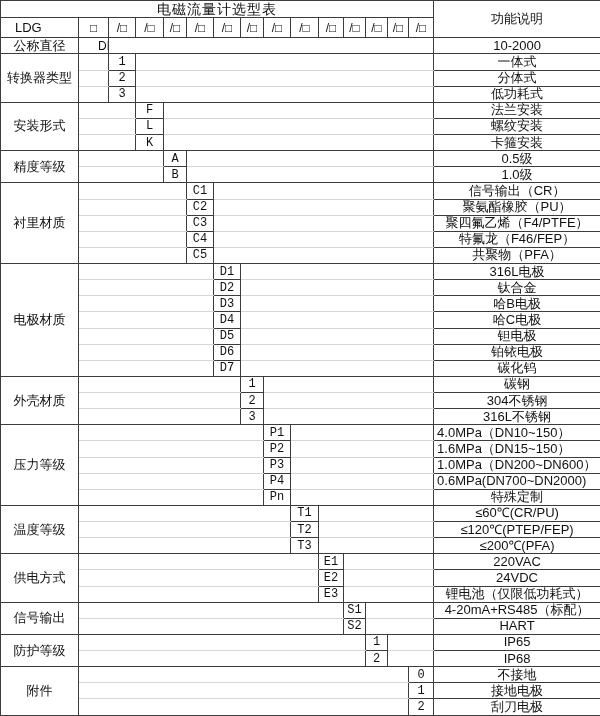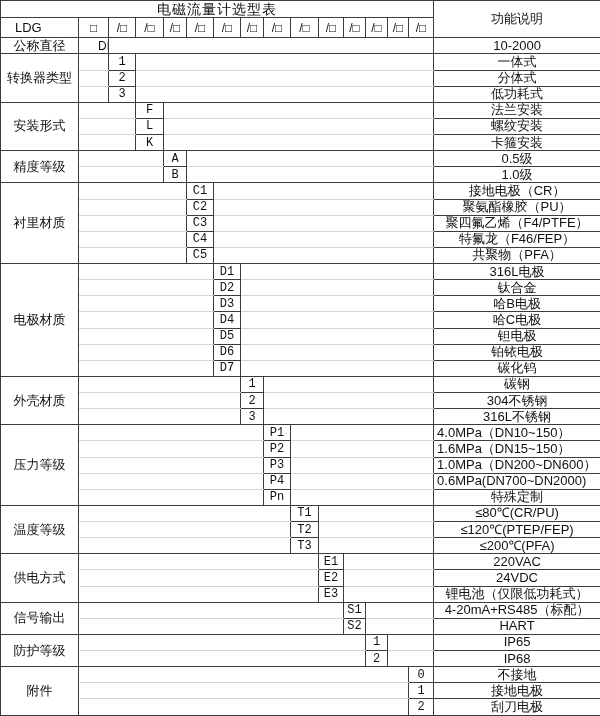--- a/index.html
+++ b/index.html
@@ -133,21 +133,21 @@
           <td class="fill fb" colspan="3"></td>
           <td class="code">B</td>
           <td class="fill fb" colspan="10"></td>
           <td class="desc">1.0级</td>
         </tr>
         <tr>
           <td class="cat" rowspan="5">衬里材质</td>
           <td class="fill ft" colspan="4"></td>
           <td class="code">C1</td>
           <td class="fill ft" colspan="9"></td>
-          <td class="desc">接地电极（CR）</td>
+          <td class="desc">信号输出（CR）</td>
         </tr>
         <tr>
           <td class="fill" colspan="4"></td>
           <td class="code">C2</td>
           <td class="fill" colspan="9"></td>
           <td class="desc">聚氨酯橡胶（PU）</td>
         </tr>
         <tr>
           <td class="fill" colspan="4"></td>
           <td class="code">C3</td>
@@ -257,21 +257,21 @@
           <td class="fill fb" colspan="7"></td>
           <td class="code">Pn</td>
           <td class="fill fb" colspan="6"></td>
           <td class="desc">特殊定制</td>
         </tr>
         <tr>
           <td class="cat" rowspan="3">温度等级</td>
           <td class="fill ft" colspan="8"></td>
           <td class="code">T1</td>
           <td class="fill ft" colspan="5"></td>
-          <td class="desc">≤80℃(CR/PU)</td>
+          <td class="desc">≤60℃(CR/PU)</td>
         </tr>
         <tr>
           <td class="fill" colspan="8"></td>
           <td class="code">T2</td>
           <td class="fill" colspan="5"></td>
           <td class="desc">≤120℃(PTEP/FEP)</td>
         </tr>
         <tr>
           <td class="fill fb" colspan="8"></td>
           <td class="code">T3</td>

